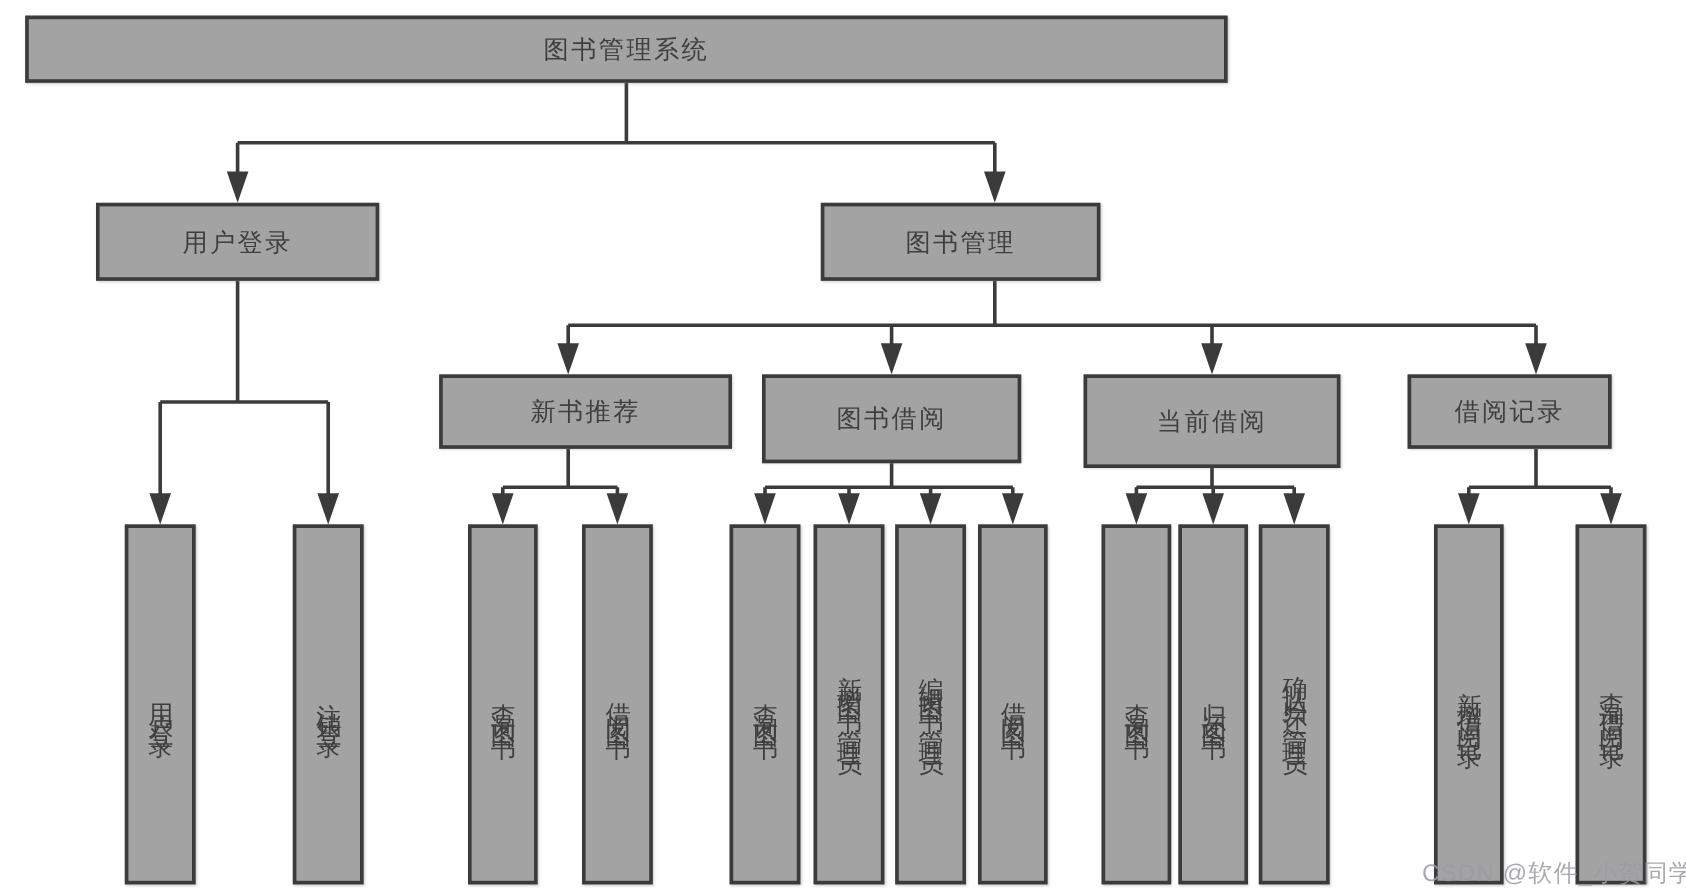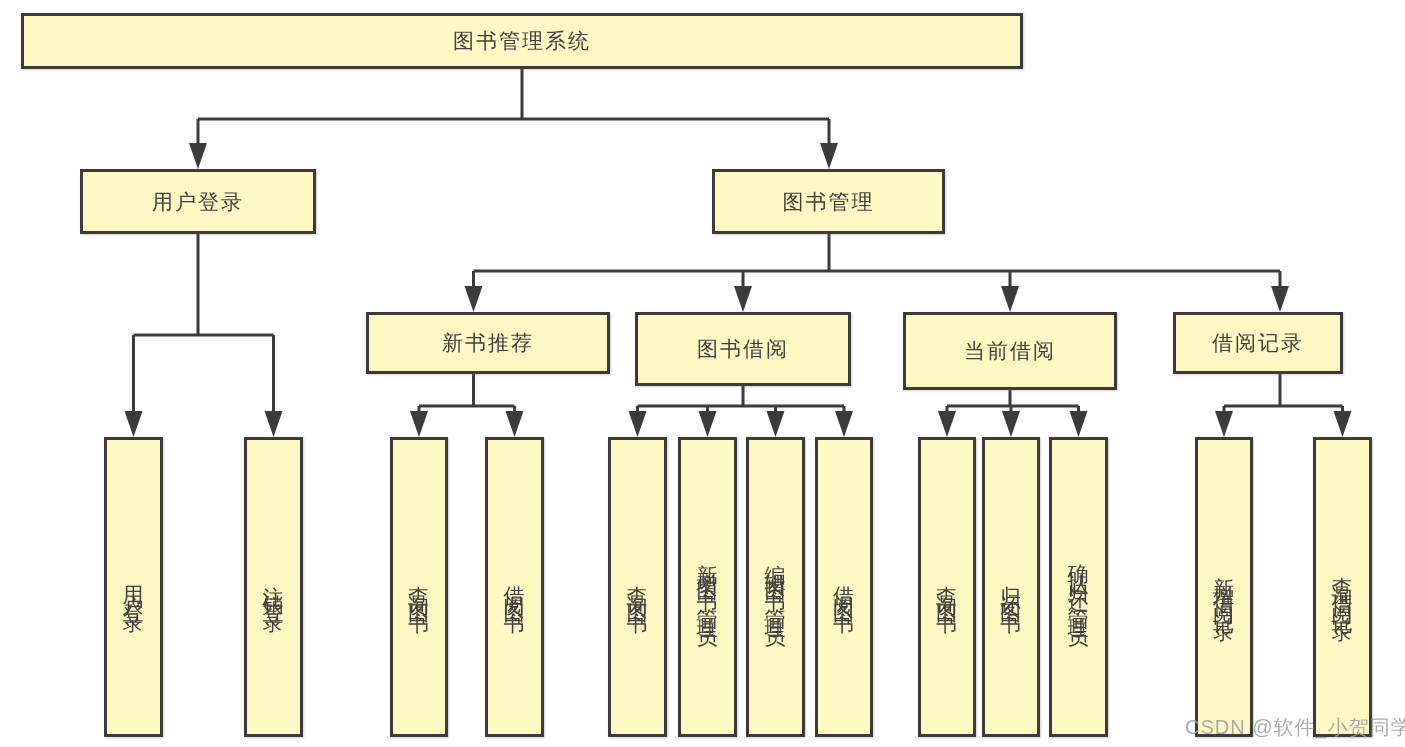--- a/index.html
+++ b/index.html
@@ -19,21 +19,21 @@
     position: absolute;
     top: 0; left: 0;
     width: 1405px;
     height: 747px;
     z-index: 1;
   }
   .node {
     position: absolute;
     box-sizing: border-box;
     border: 3px solid var(--line, #3b3b3b);
-    background: #fef9c3;
+    background: #a3a3a3;
     display: flex;
     align-items: center;
     justify-content: center;
     color: var(--text, #3f3f3f);
     font-size: 21px;
     letter-spacing: 2px;
     z-index: 2;
     box-shadow: 1px 1px 2px rgba(120,120,130,0.35);
   }
   .node.leaf {
@@ -116,21 +116,21 @@
     </g>
   </svg>
 
   <div class="node" style="left:21px; top:13px; width:1002px; height:56px;">
     <span>图书管理系统</span>
   </div>
 
   <div class="node" style="left:80px; top:169px; width:236px; height:65px;">
     <span>用户登录</span>
   </div>
-  <div class="node" style="left:712px; top:169px; width:233px; height:65px;">
+  <div class="node" style="left:684px; top:169px; width:233px; height:65px;">
     <span>图书管理</span>
   </div>
 
   <div class="node" style="left:366px; top:312px; width:244px; height:62px;">
     <span>新书推荐</span>
   </div>
   <div class="node" style="left:635px; top:312px; width:216px; height:74px;">
     <span>图书借阅</span>
   </div>
   <div class="node" style="left:903px; top:312px; width:214px; height:78px;">

